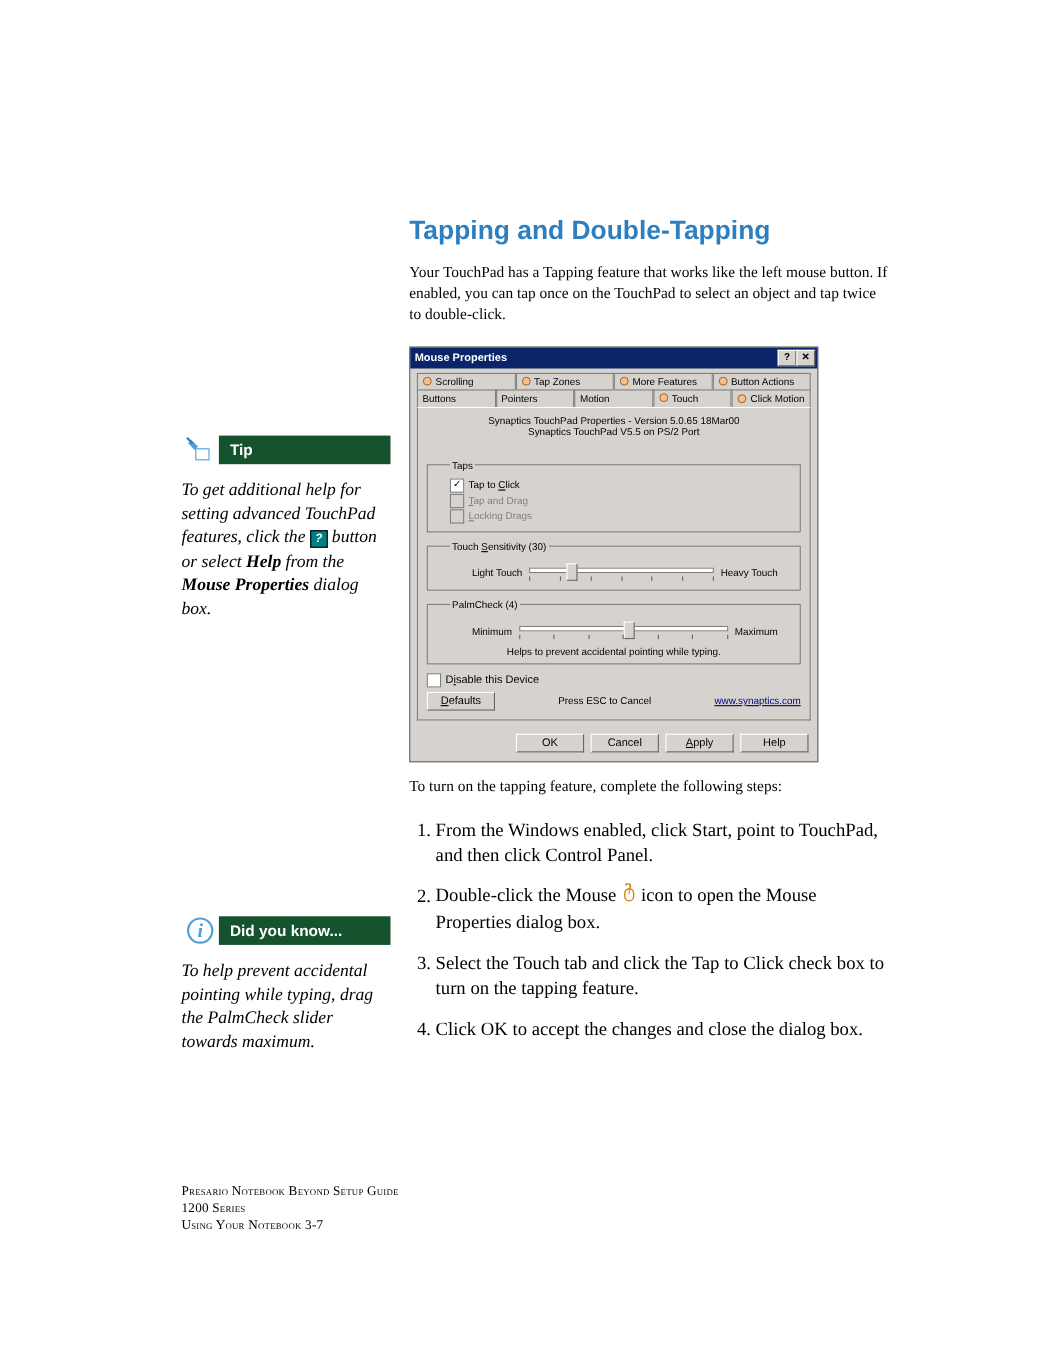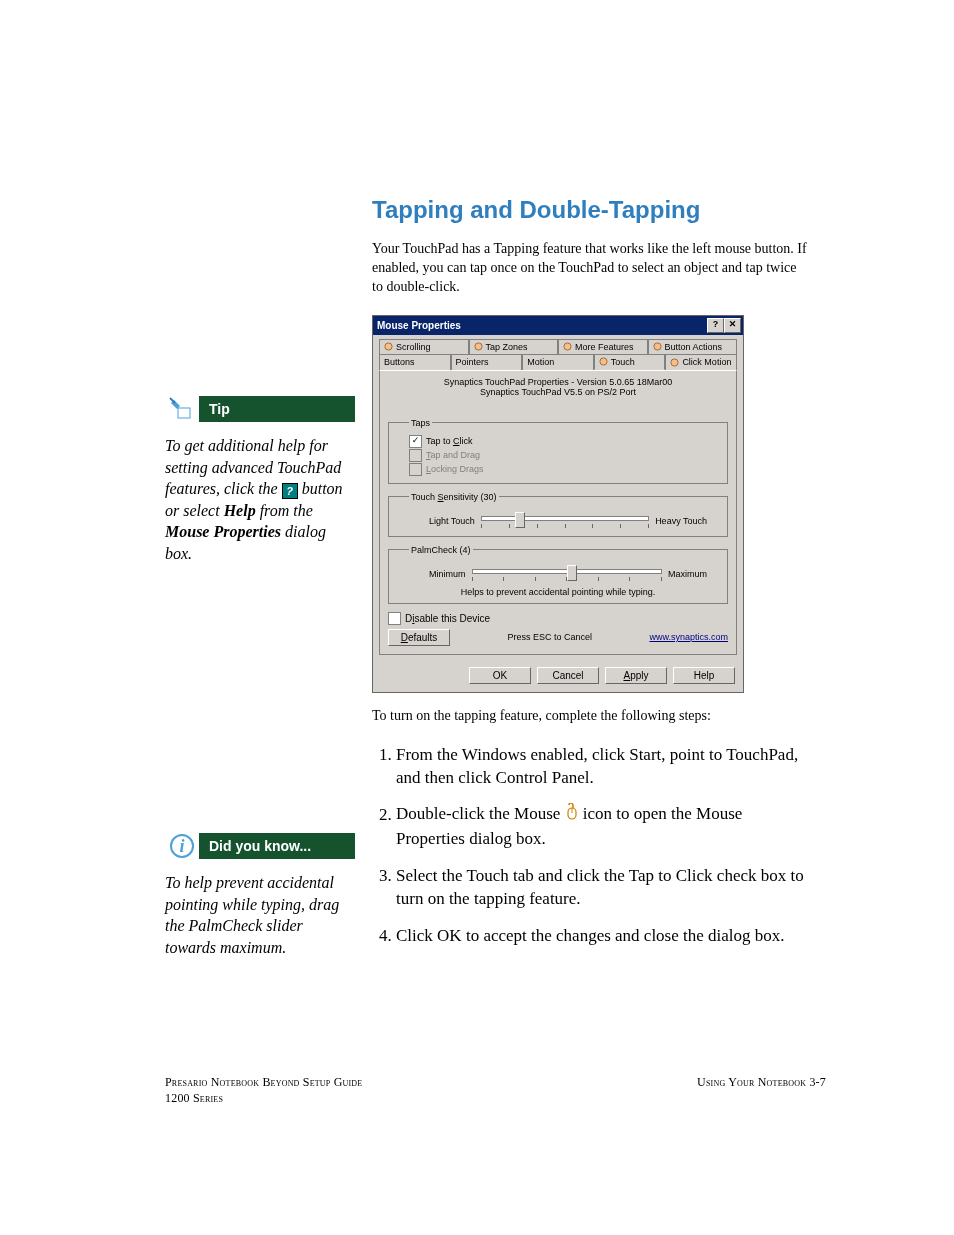--- a/index.html
+++ b/index.html
@@ -221,20 +221,21 @@
     position: absolute;
     left: 165px;
     width: 661px;
     top: 1075px;
     display: flex;
     justify-content: space-between;
     font-family: "Times New Roman", Times, serif;
     font-size: 12px;
     font-variant: small-caps;
     letter-spacing: 0.2px;
+    flex-direction: column;
   }
   .footer-left { line-height: 1.3; }
   .footer-right { align-self: flex-start; }
 
   
   .sidebar2 {
     position: absolute;
     left: 165px;
     top: 832px;
     width: 190px;

